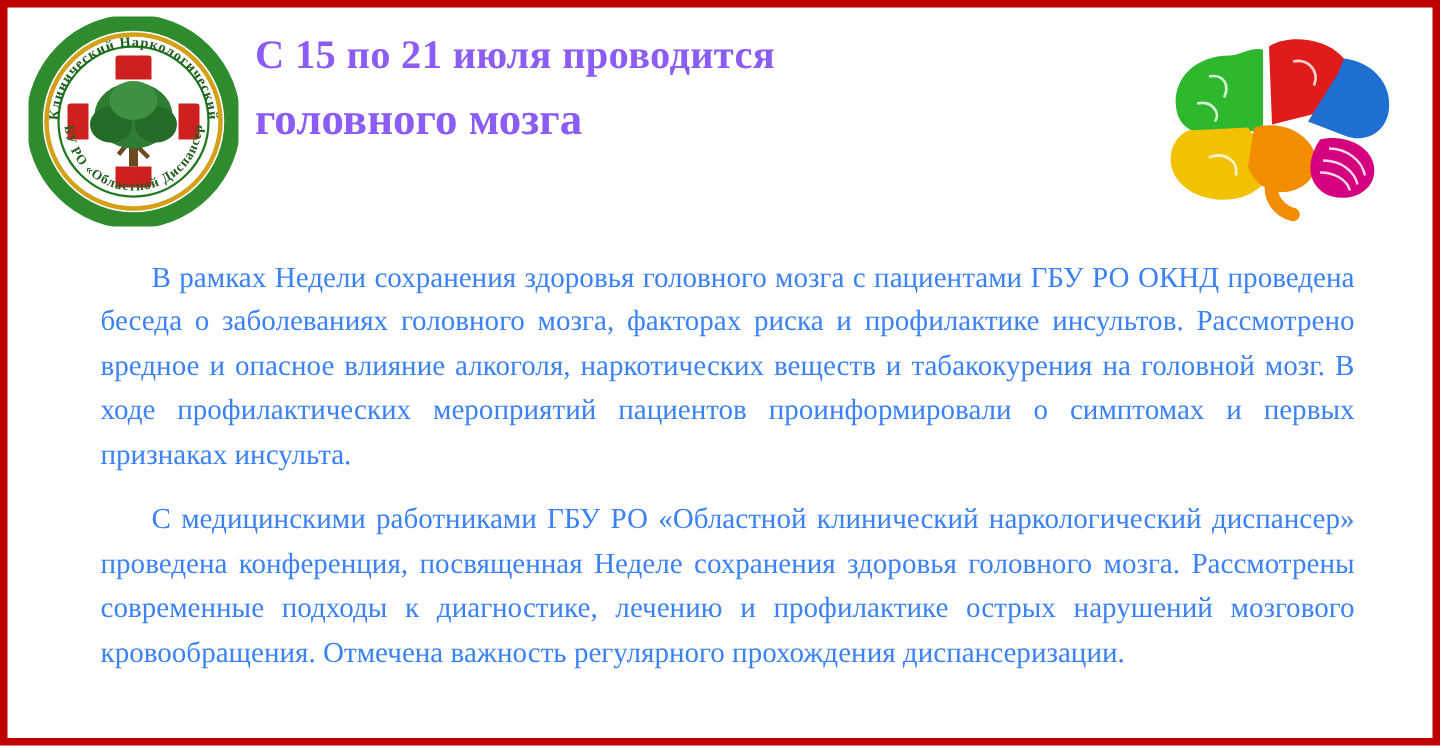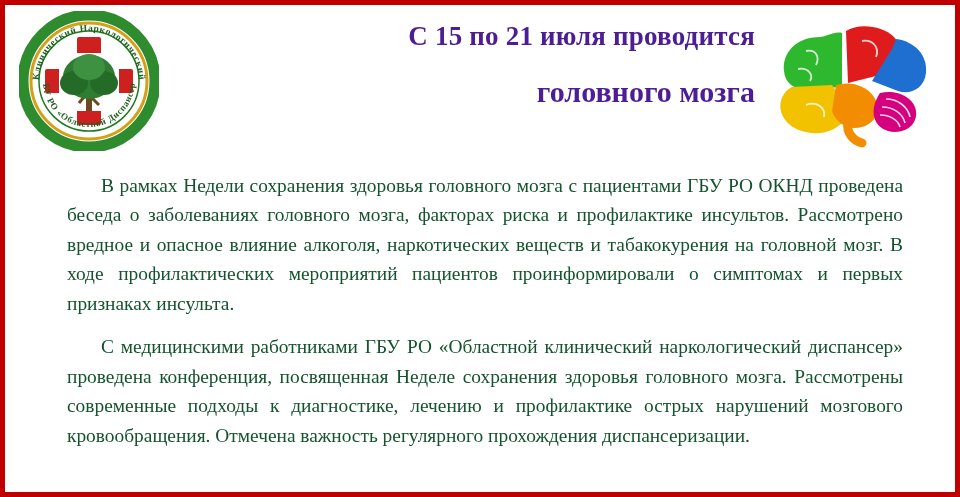--- a/index.html
+++ b/index.html
@@ -43,45 +43,45 @@
     width: 185px;
     height: 130px;
   }
   .brain svg { display: block; }
 
   .title-block {
     position: absolute;
     left: 165px;
     right: 200px;
     top: 14px;
-    text-align: right;
-    color: #4c1d95;
+    text-align: left;
+    color: #8b5cf6;
     font-weight: bold;
     line-height: 1.30;
   }
   .title-line1 {
     font-size: 27px;
     letter-spacing: 0.2px;
   }
   .title-line2 {
     font-size: 30px;
     margin-top: 8px;
   }
   .title-line3 {
     font-size: 30px;
-    margin-top: 18px;
+    margin-top: 6px;
   }
 
   
   .body-text {
     position: absolute;
     left: 62px;
     right: 52px;
     top: 166px;
-    color: #14532d;
+    color: #3b82f6;
     font-size: 19.4px;
     line-height: 1.52;
     text-align: justify;
   }
   .body-text p {
     margin: 0 0 14px 0;
     text-indent: 34px;
   }
   .body-text p:last-child { margin-bottom: 0; }
 </style>

